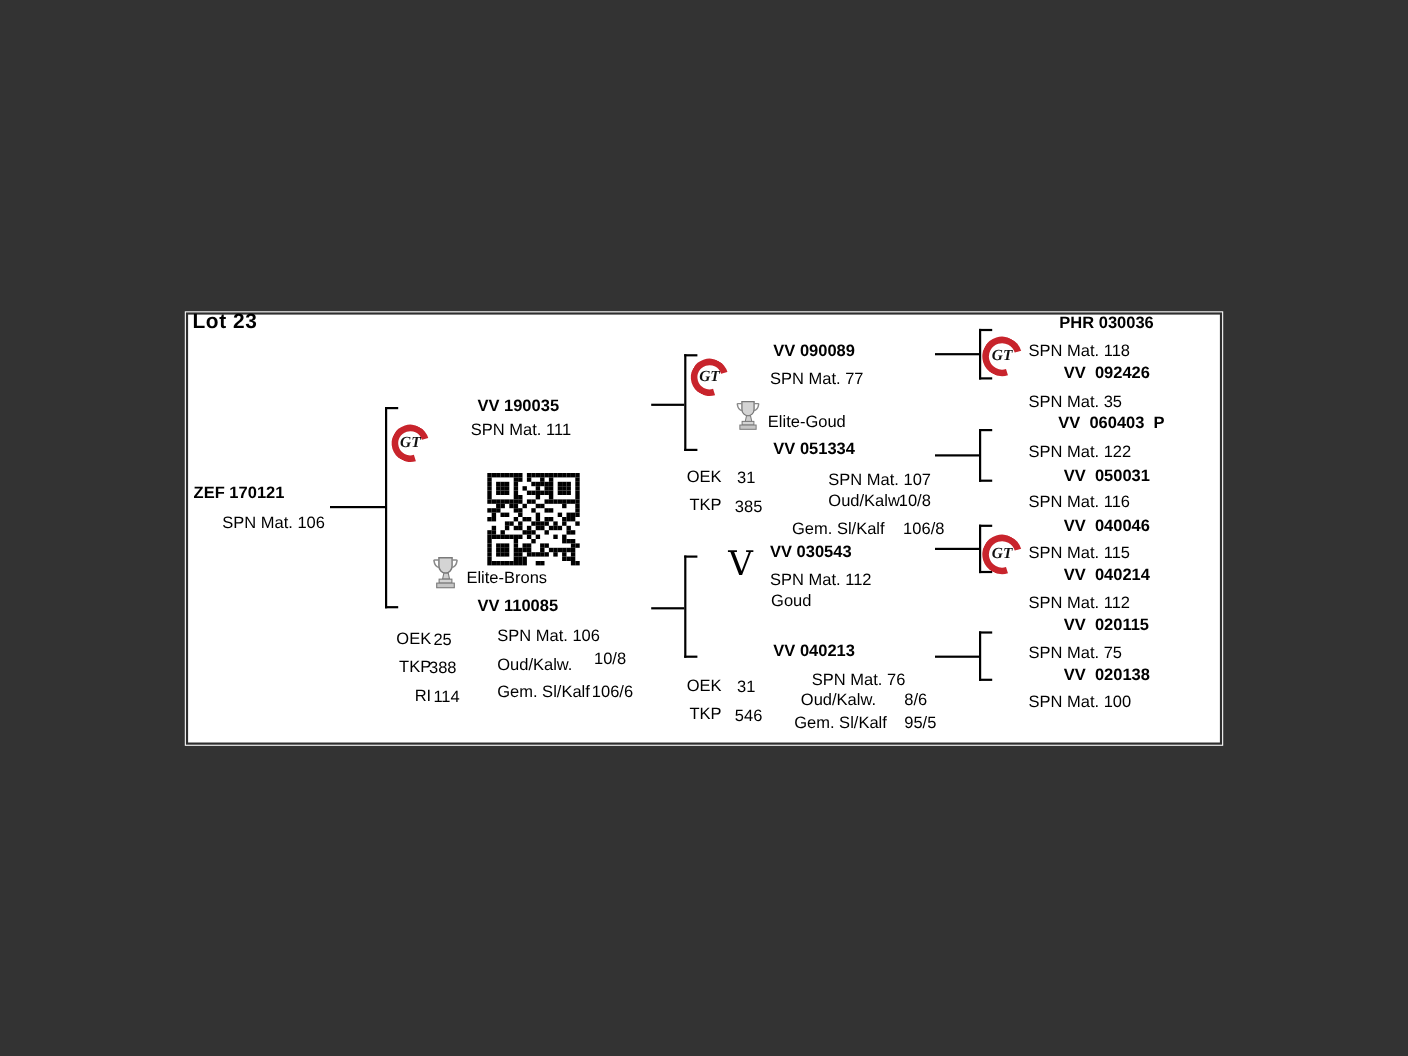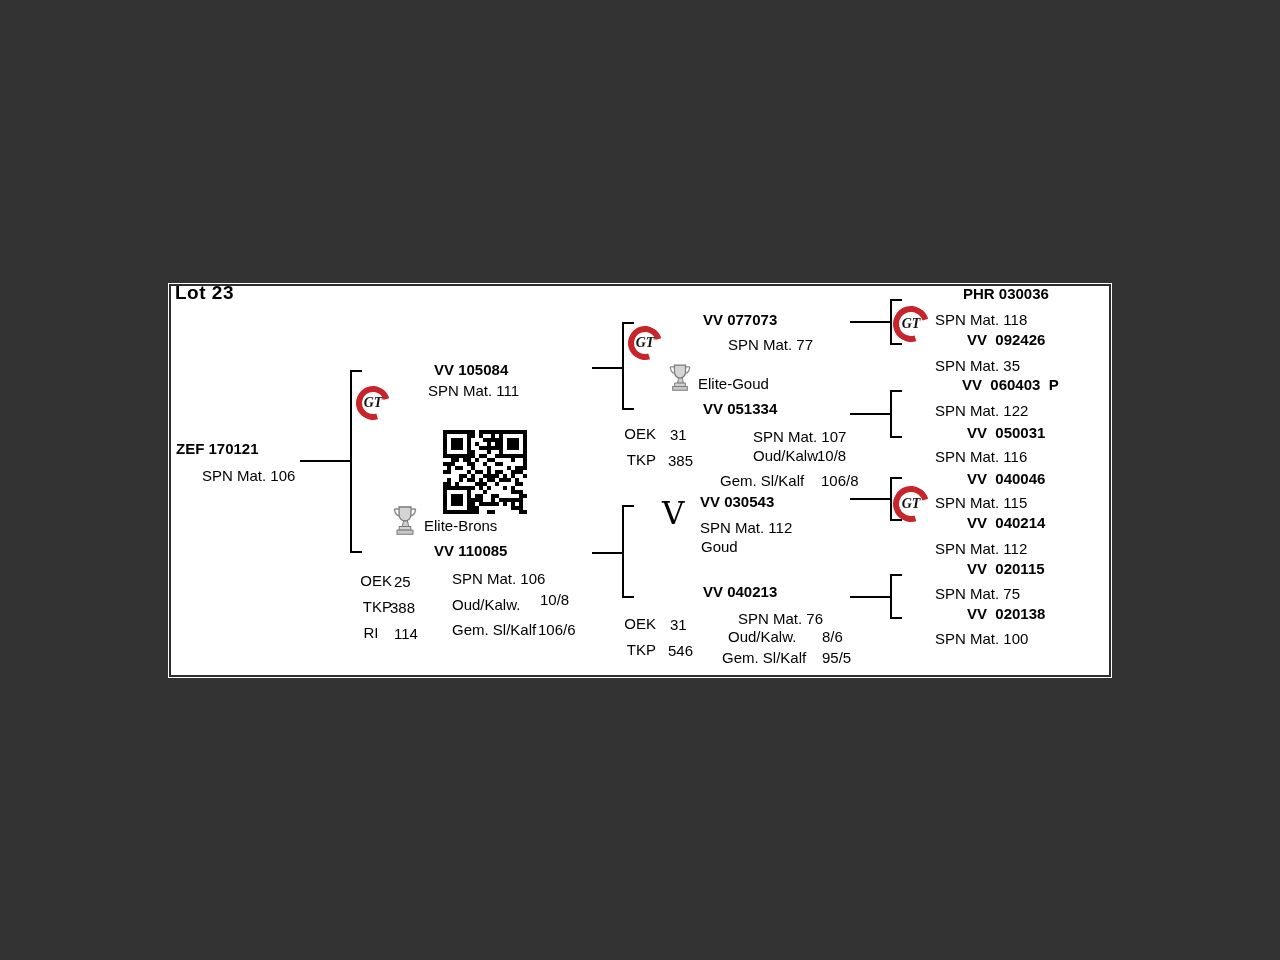--- a/index.html
+++ b/index.html
@@ -64,21 +64,21 @@
 
   <div class="hl" style="left:132px; top:177px; width:50px;"></div>
   <div class="vl" style="left:182px; top:87px; height:183px;"></div>
   <div class="hl" style="left:182px; top:87px; width:12px;"></div>
   <div class="hl" style="left:182px; top:268px; width:12px;"></div>
 
   <div class="gt" style="left:188px; top:103px; width:34px; height:34px;">
     <div class="ring"></div>
     <div class="txt">GT</div>
   </div>
-  <span class="t b" style="left:266px; top:78px;">VV 105084</span>
+  <span class="t b" style="left:266px; top:78px;">VV 190035</span>
   <span class="t" style="left:260px; top:99px;">SPN Mat. 111</span>
   <div class="hl" style="left:424px; top:84px; width:30px;"></div>
 
   <div class="qr" style="left:275px; top:147px;">
       <i style="left:0px;top:0px"></i>
       <i style="left:4px;top:0px"></i>
       <i style="left:8px;top:0px"></i>
       <i style="left:12px;top:0px"></i>
       <i style="left:16px;top:0px"></i>
       <i style="left:20px;top:0px"></i>
@@ -328,39 +328,39 @@
     </svg>
   </div>
   <span class="t" style="left:256px; top:234px;">Elite-Brons</span>
   <span class="t b" style="left:266px; top:259px;">VV 110085</span>
   <div class="hl" style="left:424px; top:269px; width:30px;"></div>
 
   <span class="t" style="left:182px; top:289px; width:42px; text-align:right;">OEK</span>
   <span class="t" style="left:226px; top:290px;">25</span>
   <span class="t" style="left:182px; top:315px; width:42px; text-align:right;">TKP</span>
   <span class="t" style="left:222px; top:316px;">388</span>
-  <span class="t" style="left:182px; top:341px; width:42px; text-align:center;">RI</span>
+  <span class="t" style="left:182px; top:341px; width:42px; text-align:right;">RI</span>
   <span class="t" style="left:226px; top:342px;">114</span>
 
   <span class="t" style="left:284px; top:287px;">SPN Mat. 106</span>
   <span class="t" style="left:284px; top:313px;">Oud/Kalw.</span>
   <span class="t" style="left:372px; top:308px;">10/8</span>
   <span class="t" style="left:284px; top:338px;">Gem. Sl/Kalf</span>
   <span class="t" style="left:370px; top:338px;">106/6</span>
 
   <div class="vl" style="left:454px; top:39px; height:88px;"></div>
   <div class="hl" style="left:454px; top:39px; width:12px;"></div>
   <div class="hl" style="left:454px; top:125px; width:12px;"></div>
 
   <div class="gt" style="left:460px; top:43px; width:34px; height:34px;">
     <div class="ring"></div>
     <div class="txt">GT</div>
   </div>
-  <span class="t b" style="left:535px; top:28px;">VV 077073</span>
-  <span class="t" style="left:532px; top:53px;margin-left:28px;">SPN Mat. 77</span>
+  <span class="t b" style="left:535px; top:28px;">VV 090089</span>
+  <span class="t" style="left:532px; top:53px;">SPN Mat. 77</span>
   <div class="hl" style="left:682px; top:38px; width:40px;"></div>
 
   <div class="trophy" style="left:500px; top:79px;">
     <svg width="24" height="32" viewBox="0 0 26 34">
       <path d="M7 3 h12 v7.5 a6 6.5 0 0 1 -12 0 z" fill="#d4d4d4" stroke="#7a7a7a" stroke-width="1.3"></path>
       <path d="M7 5 H3.1 a0.6 0.6 0 0 0 -0.6 0.7 c0.5 3.8 2.7 6 5 6.2" fill="none" stroke="#8a8a8a" stroke-width="1.4"></path>
       <path d="M19 5 h3.9 a0.6 0.6 0 0 1 0.6 0.7 c-0.5 3.8 -2.7 6 -5 6.2" fill="none" stroke="#8a8a8a" stroke-width="1.4"></path>
       <path d="M11.5 17 l-1.2 5.5 h6.4 l-1.2 -5.5 z" fill="#cfcfcf" stroke="#7a7a7a" stroke-width="1"></path>
       <rect x="7.2" y="22.5" width="11.6" height="3.6" fill="#d4d4d4" stroke="#7a7a7a" stroke-width="1"></rect>
       <rect x="5" y="26.1" width="16" height="4.2" fill="#c6c6c6" stroke="#7a7a7a" stroke-width="1"></rect>

